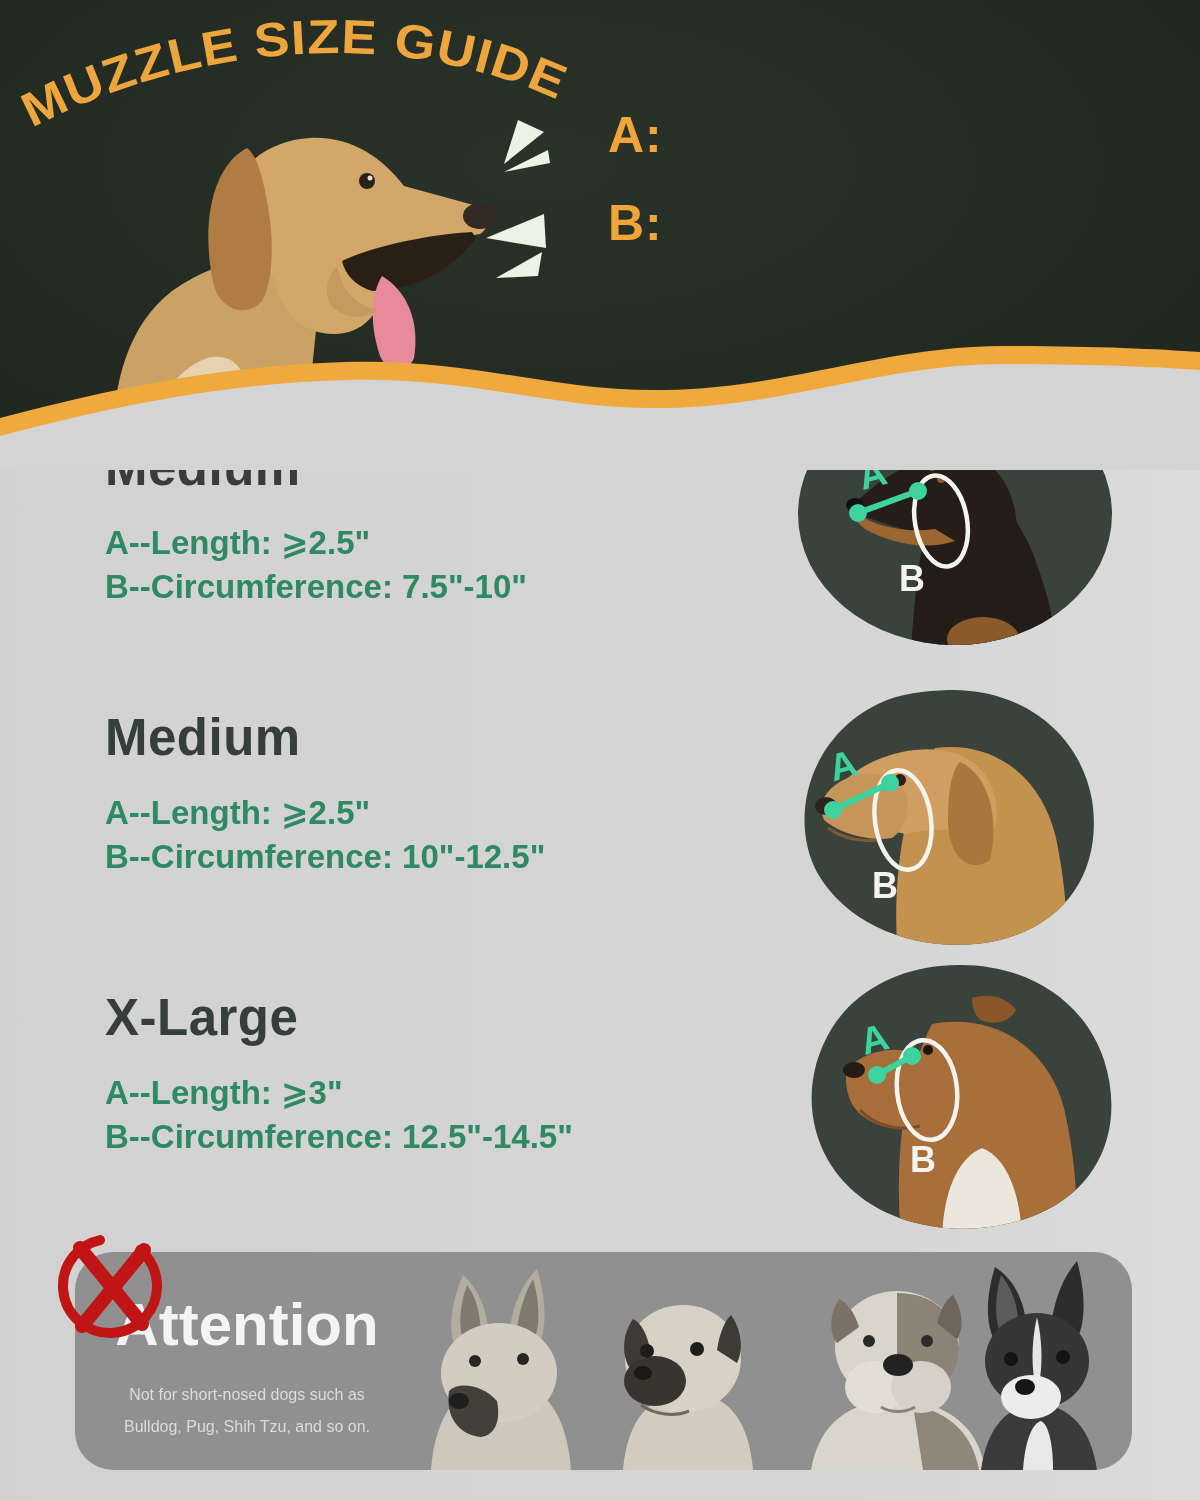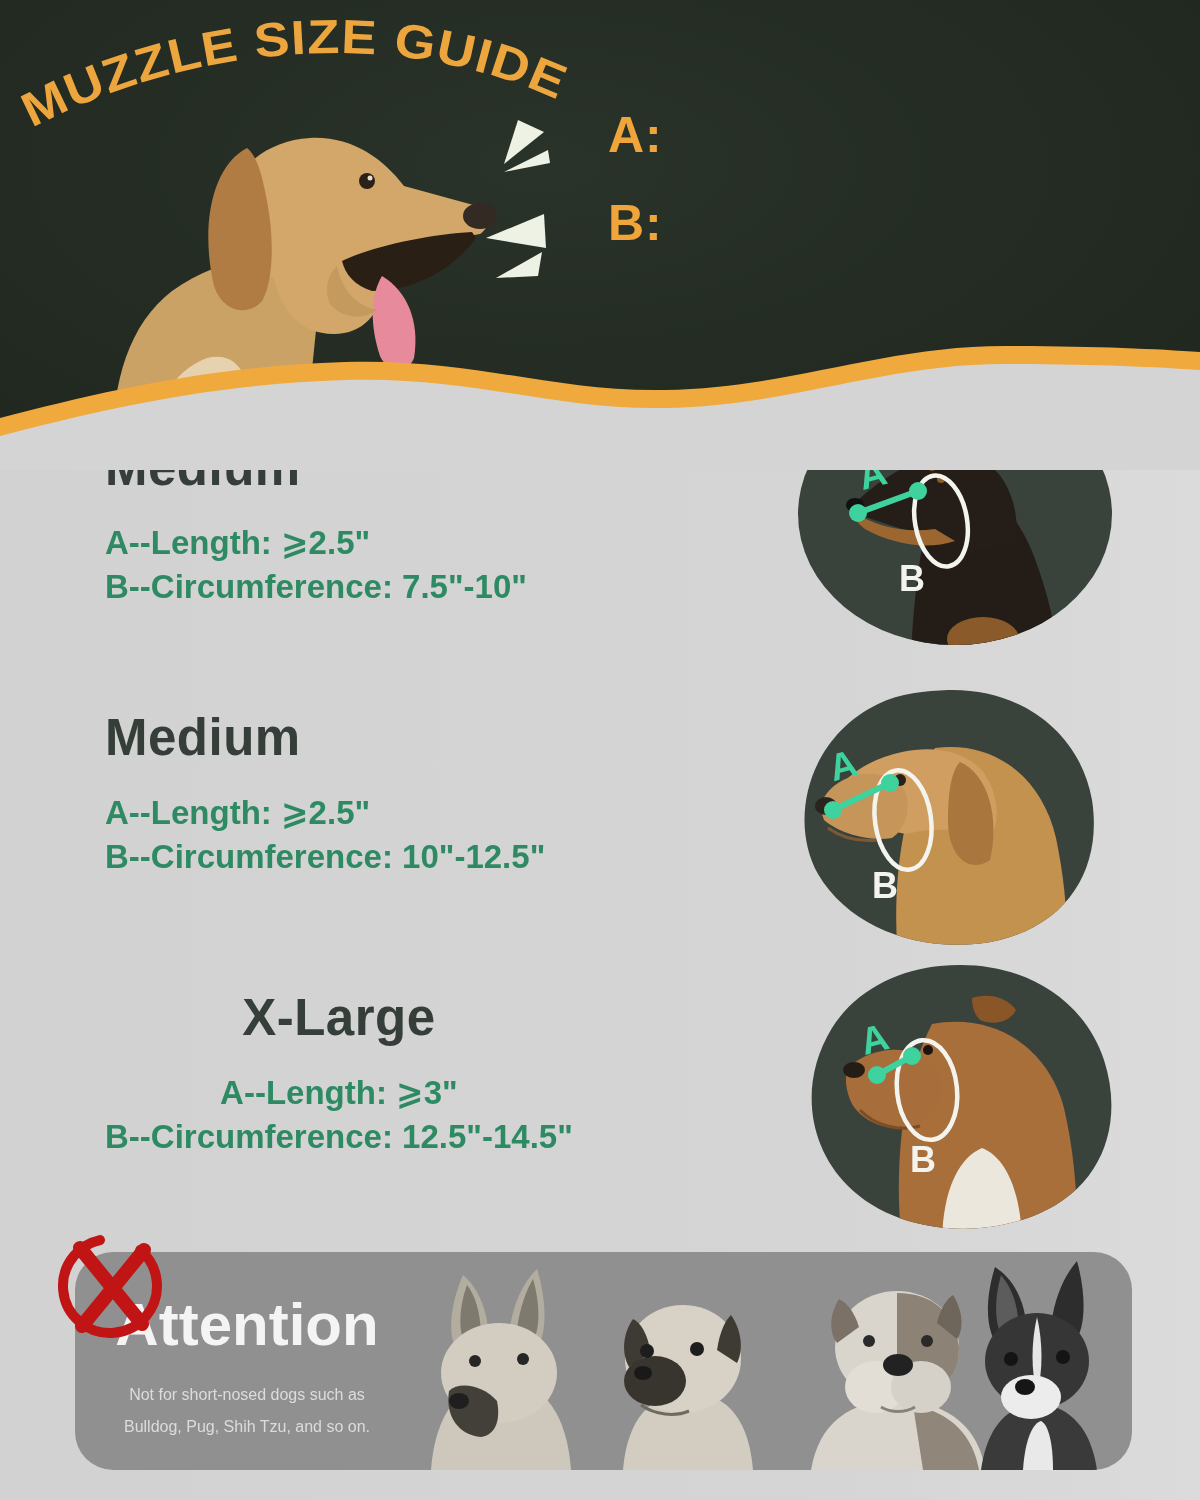--- a/index.html
+++ b/index.html
@@ -18,21 +18,21 @@
   .legend-row{display:flex;align-items:flex-start;}
   .legend-row + .legend-row{margin-top:38px;}
   .legend-key{flex:0 0 78px;font-size:50px;font-weight:bold;color:#f0a53a;line-height:1;letter-spacing:1px;}
   .legend-text{margin:2px 0 0 6px;font-size:31px;line-height:42px;color:#edf1e6;}
   .legend-text .term{color:#f0a53a;font-weight:bold;font-size:34px;}
   .hero-wave{position:absolute;left:0;bottom:0;width:1200px;height:150px;z-index:3;}
   
   .size-block{position:absolute;z-index:2;}
   .size-medium{left:105px;top:438px;}
   .size-large{left:105px;top:708px;}
-  .size-xlarge{left:105px;top:988px;text-align:center;}
+  .size-xlarge{left:105px;top:988px;}
   .size-name{margin:0;font-size:51px;font-weight:bold;color:#353e38;letter-spacing:0.5px;}
   .spec{margin:0;font-size:33px;font-weight:bold;color:#2e8a63;line-height:44px;}
   .spec-a{margin-top:24px;}
   .spec-letter{font-weight:800;}
   .blob{position:absolute;z-index:1;}
   .blob-medium{left:795px;top:381px;width:340px;height:272px;}
   .blob-large{left:780px;top:678px;width:340px;height:280px;}
   .blob-xlarge{left:790px;top:960px;width:345px;height:285px;}
   .marker-letter-a{font-size:38px;font-weight:bold;fill:#3ed29e;}
   .marker-letter-b{font-size:36px;font-weight:bold;fill:#f4f4ef;}

